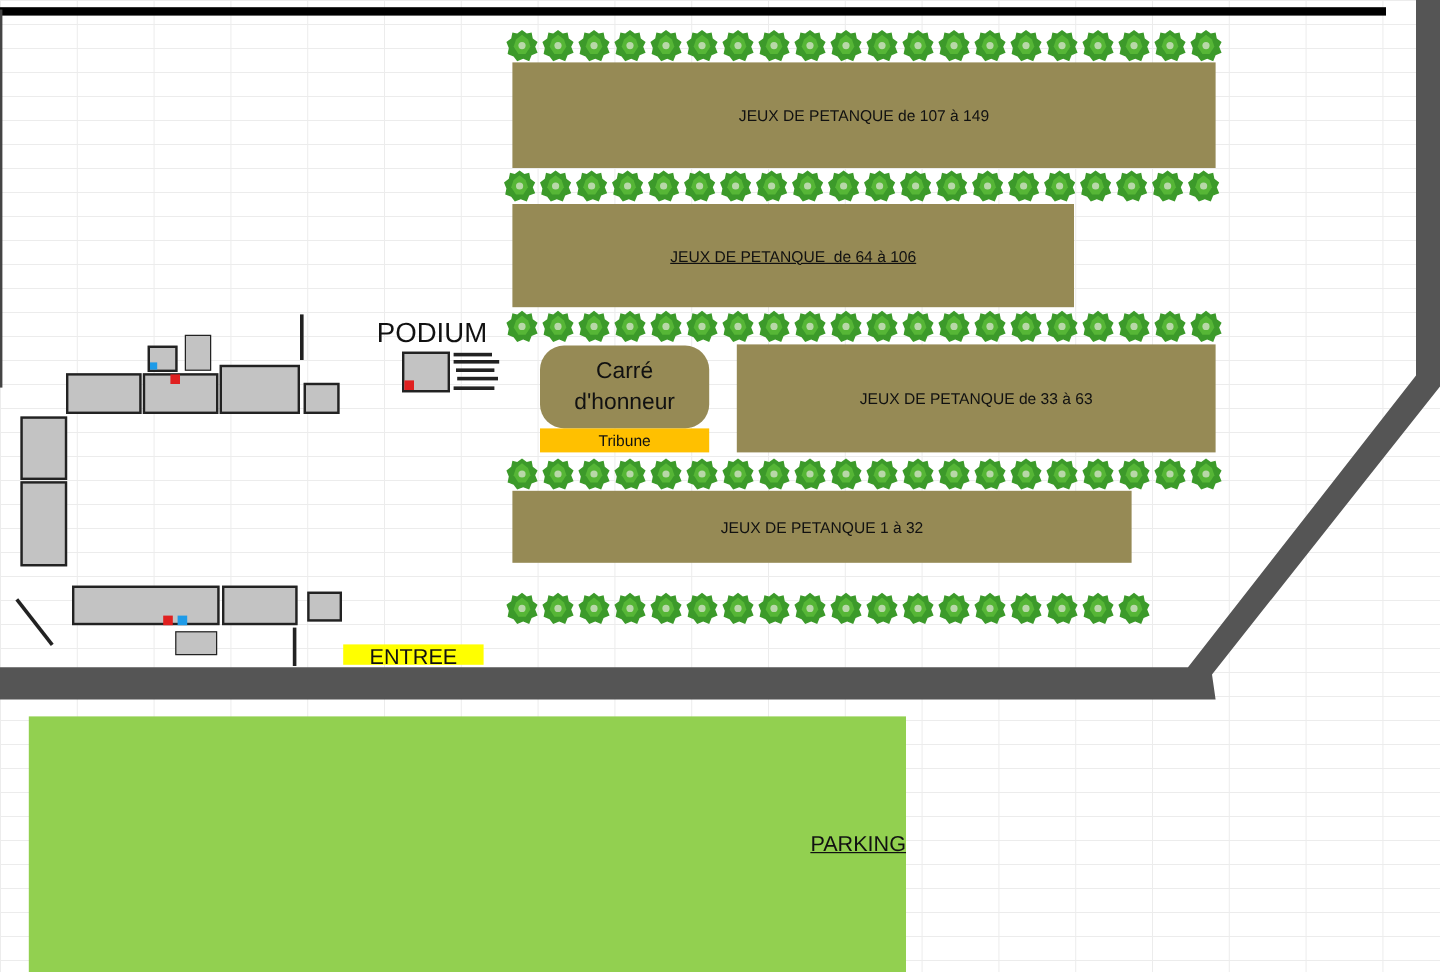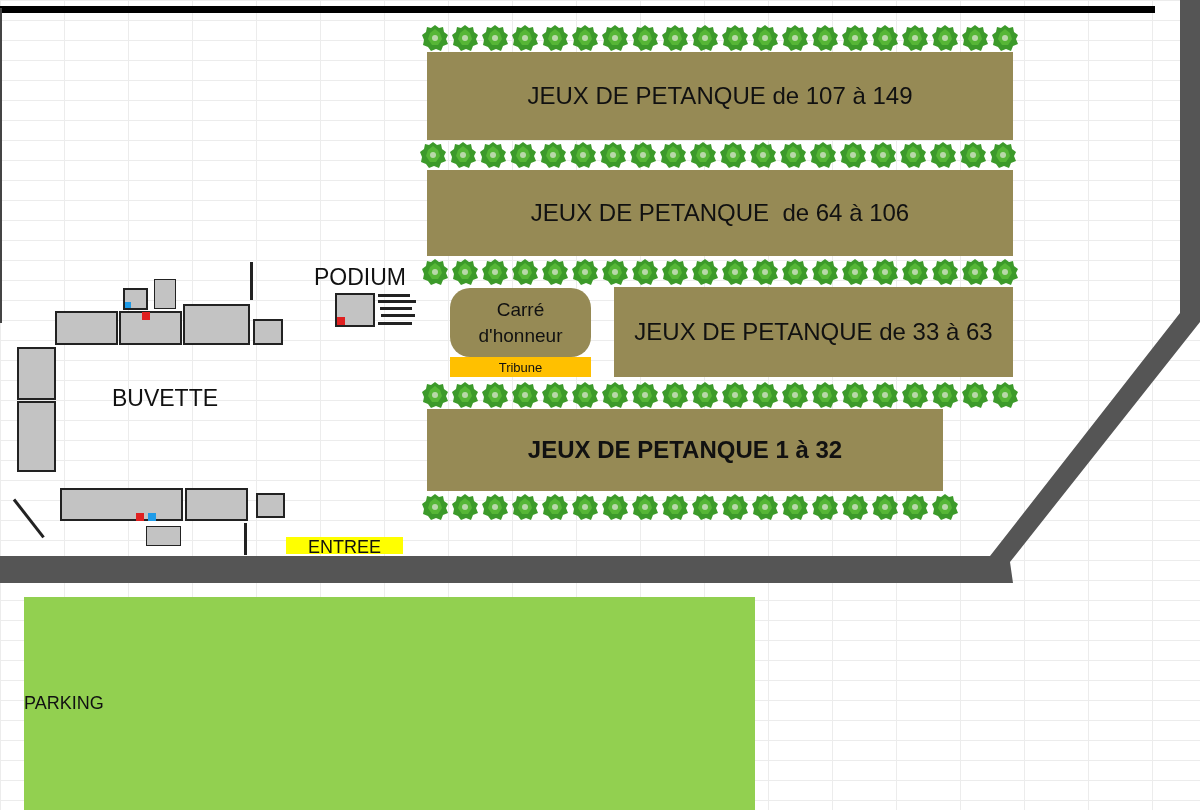--- a/index.html
+++ b/index.html
@@ -4,21 +4,21 @@
 <style>
   * { box-sizing: border-box; margin: 0; padding: 0; }
   body { width: 1200px; height: 810px; position: relative; overflow: hidden;
     font-family: "Liberation Sans", "DejaVu Sans", sans-serif; color: #111;
     background-color: #fff;
     background-image:
       linear-gradient(to right, #ececec 1px, transparent 1px),
       linear-gradient(to bottom, #ececec 1px, transparent 1px);
     background-size: 64px 20px; }
   .abs { position: absolute; }
-  .field { position: absolute; background: #968a55; display: flex; align-items: center; justify-content: center; font-size: 24px; text-align: center; white-space: pre; }
+  .field { position: absolute; background: #968a55; display: flex; align-items: center; justify-content: center; font-size: 13px; text-align: center; white-space: pre; }
   .tree-row { position: absolute; display: flex; gap: 0; height: 30px; }
   .tree { width: 30px; height: 30px; position: relative; }
   .tree svg { width: 30px; height: 30px; display: block; }
   .box { position: absolute; background: #c3c3c3; border: 2px solid #222; }
   .wall { position: absolute; background: #222; }
   .label { position: absolute; font-size: 23px; text-align: center; }
   .dot { position: absolute; width: 8px; height: 8px; }
 </style>
 </head>
 <body>
@@ -720,27 +720,27 @@
         <path d="M15 2 L19 5 L23 4 L24 9 L28 12 L26 16 L28 21 L23 23 L21 28 L16 26 L11 28 L8 24 L3 22 L4 17 L2 12 L6 9 L7 4 L11 5 Z" fill="#3c9a2a"></path>
         <path d="M15 6 L20 10 L22 16 L18 22 L12 22 L8 16 L10 10 Z" fill="#5cbd3a" opacity="0.8"></path>
         <circle cx="15" cy="15" r="3" fill="#b8d8a8"></circle>
       </svg>
     </div>
   </div>
 
 <div class="field" style="left:427px;top:52px;width:586px;height:88px;">
   <span>JEUX DE PETANQUE de 107 à 149</span>
 </div>
-<div class="field" style="left:427px;top:170px;width:586px;height:86px;">
+<div class="field" style="left:427px;top:170px;width:468px;height:86px;text-decoration:underline;">
   <span>JEUX DE PETANQUE  de 64 à 106</span>
 </div>
 <div class="field" style="left:614px;top:287px;width:399px;height:90px;">
   <span>JEUX DE PETANQUE de 33 à 63</span>
 </div>
-<div class="field" style="left:427px;top:409px;width:516px;height:82px;font-weight:bold;">
+<div class="field" style="left:427px;top:409px;width:516px;height:60px;">
   <span>JEUX DE PETANQUE 1 à 32</span>
 </div>
 
 <div class="field" style="left:450px;top:288px;width:141px;height:69px;line-height:26px;font-size:19px;border-radius:20px;">
   <span>Carré
 d'honneur</span>
 </div>
 <div class="abs" style="left:450px;top:357px;width:141px;height:20px;background:#ffc000;font-size:13px;text-align:center;line-height:21px;">
   <span>Tribune</span>
 </div>
@@ -771,26 +771,25 @@
 <div class="box" style="left:256px;top:493px;width:29px;height:25px;"></div>
 <div class="dot" style="left:136px;top:513px;background:#e02020;"></div>
 <div class="dot" style="left:148px;top:513px;background:#1e9be8;"></div>
 <div class="box" style="left:146px;top:526px;width:35px;height:20px;border-width:1.5px;"></div>
 
 <div class="wall" style="left:250px;top:262px;width:3px;height:38px;"></div>
 <div class="wall" style="left:244px;top:523px;width:3px;height:32px;"></div>
 <div class="wall" style="left:14px;top:498px;width:48px;height:3px;transform:rotate(52deg);transform-origin:left center;"></div>
 
 <div class="label" style="left:80px;top:384px;width:170px;line-height:28px;">
-  <div>BUVETTE</div>
 </div>
 
 <div class="abs" style="left:286px;top:537px;width:117px;height:17px;background:#ffff00;font-size:18px;text-align:center;line-height:20px;">
   <span>ENTREE</span>
 </div>
 
 <svg class="abs" style="left:0;top:0;" width="1200" height="810">
   <polygon points="0,556 990,556 1180,313 1180,0 1200,0 1200,322 1010,562 1013,583 0,583" fill="#555555"></polygon>
 </svg>
 
-<div class="abs" style="left:24px;top:597px;width:731px;height:213px;background:#92d050;display:flex;align-items:center;justify-content:flex-start;font-size:18px;">
+<div class="abs" style="left:24px;top:597px;width:731px;height:213px;background:#92d050;display:flex;align-items:center;justify-content:flex-end;font-size:18px;text-decoration:underline;">
   <span>PARKING</span>
 </div>
 
 </body></html>

